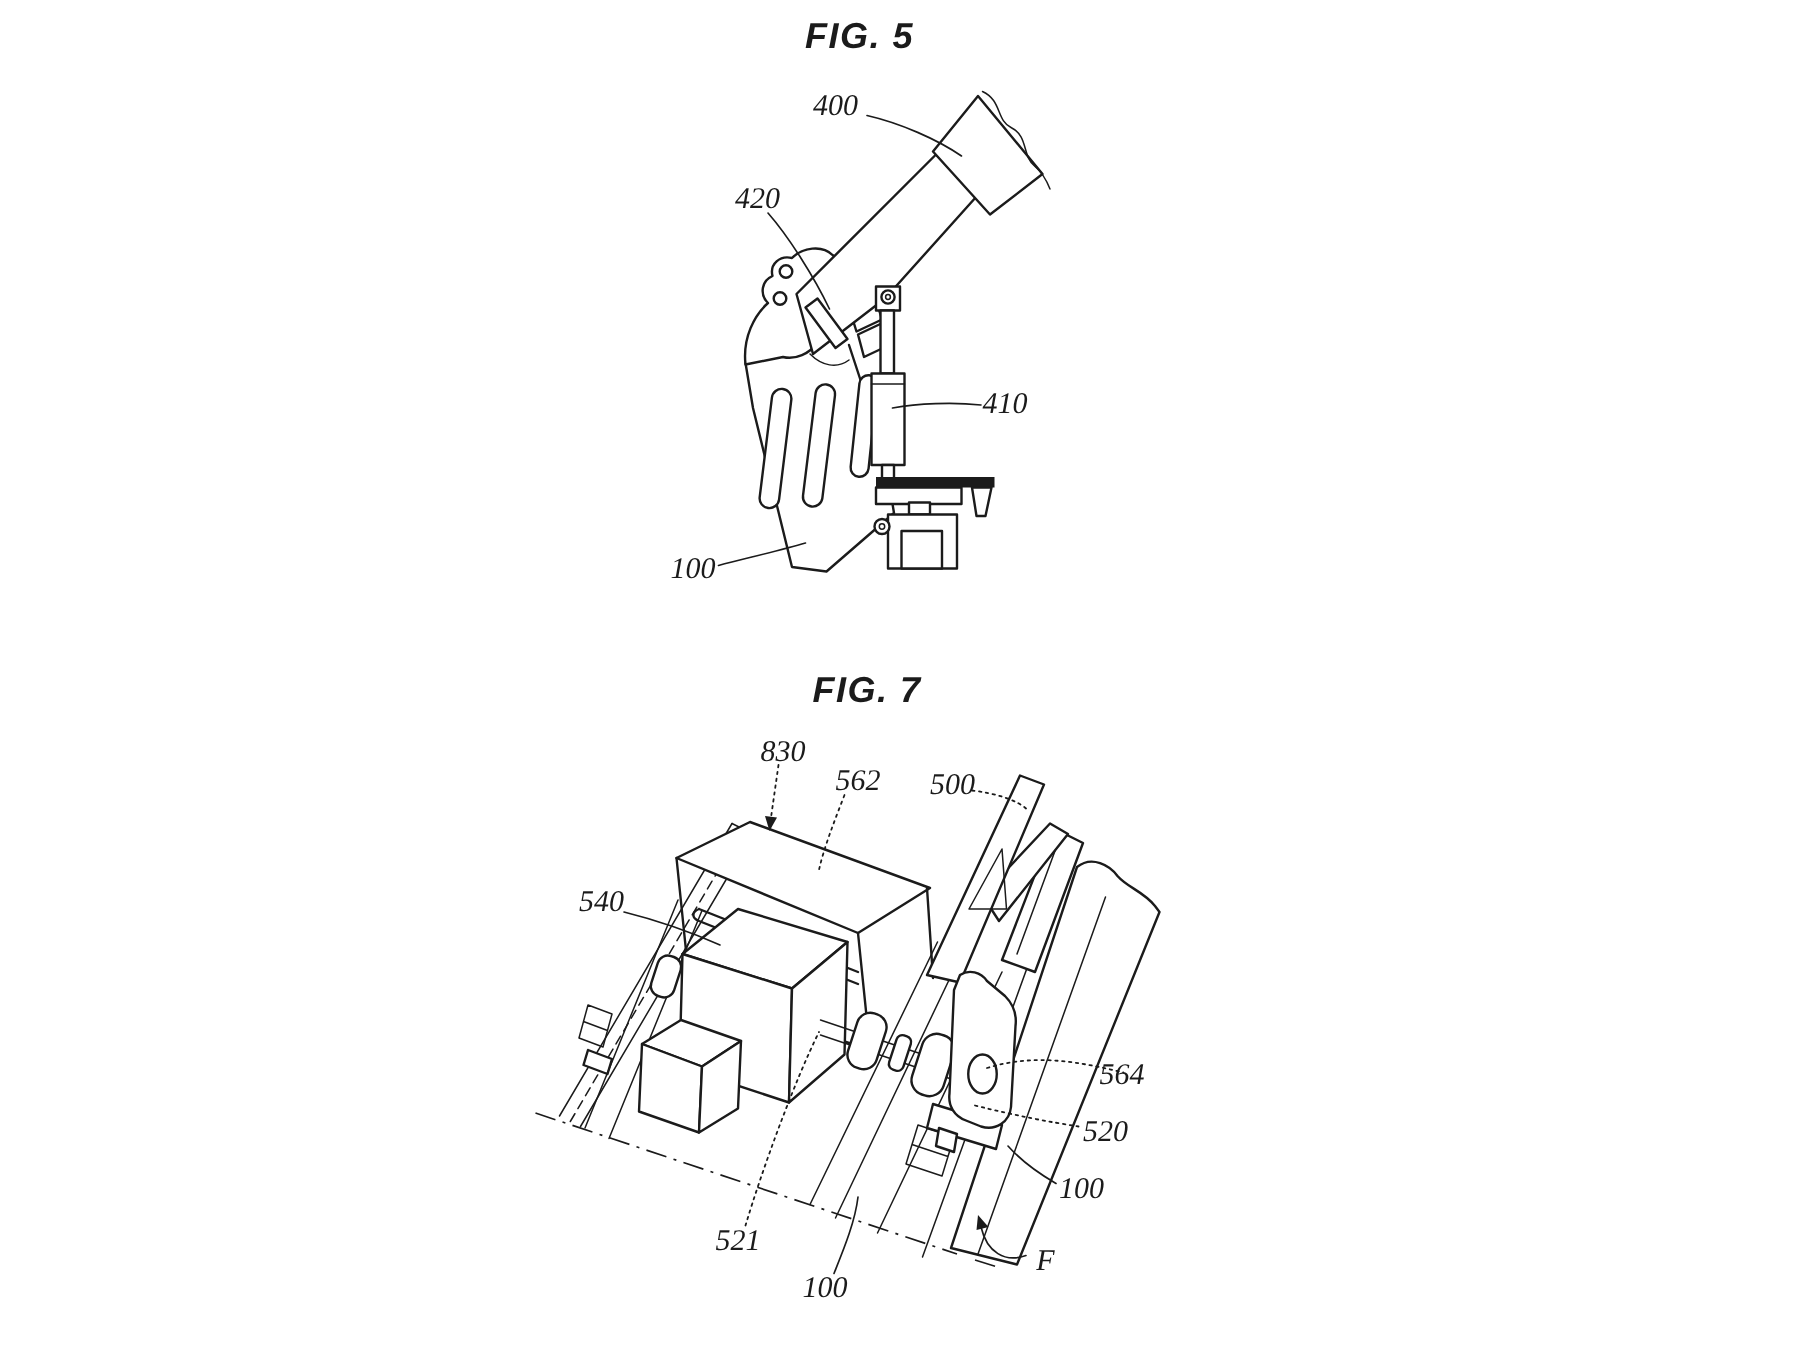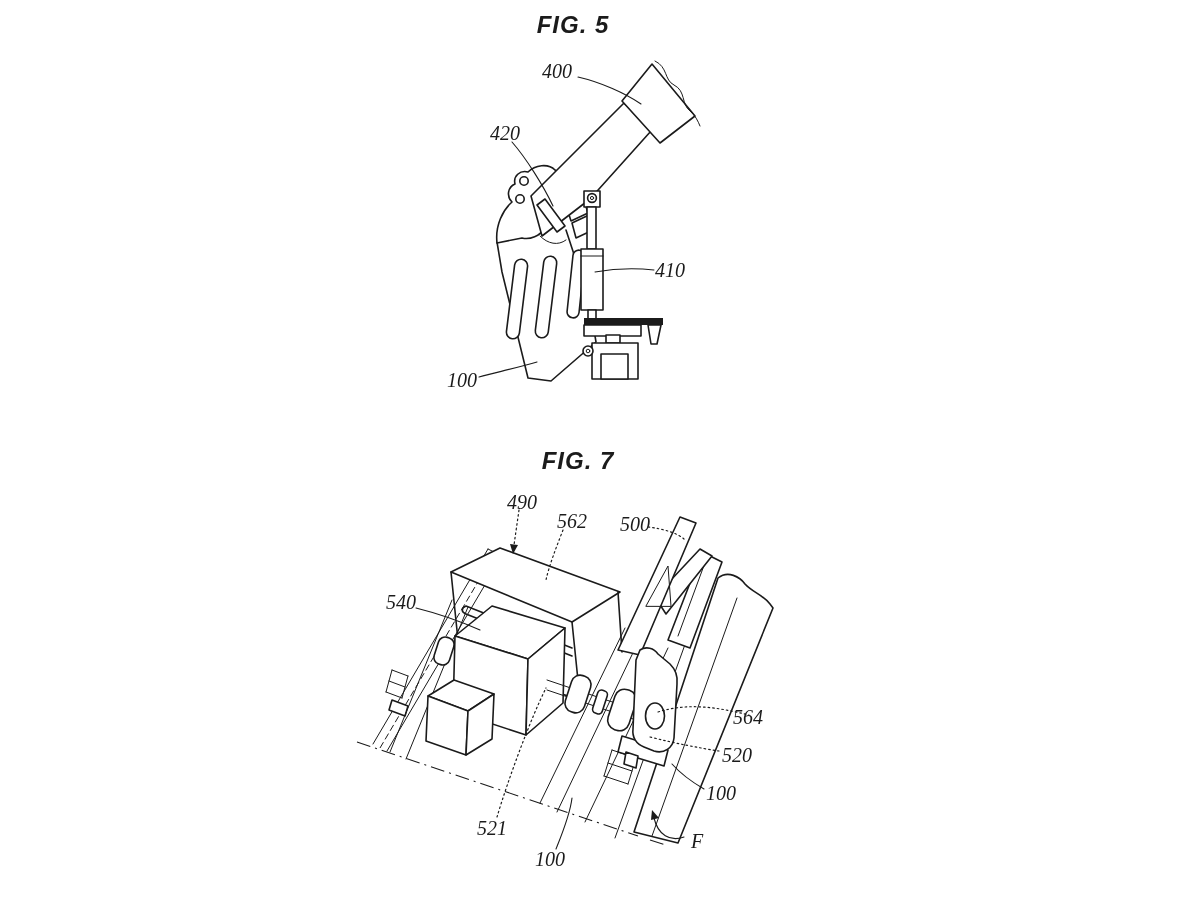--- a/index.html
+++ b/index.html
@@ -163,21 +163,21 @@
   <div>
     <div class="fig-title" style="left:573px; top:25px;">FIG. 5</div>
     <div class="ref" style="left:557px; top:71px;">400</div>
     <div class="ref" style="left:505px; top:133px;">420</div>
     <div class="ref" style="left:670px; top:270px;">410</div>
     <div class="ref" style="left:462px; top:380px;">100</div>
   </div>
 
   <div>
     <div class="fig-title" style="left:578px; top:461px;">FIG. 7</div>
-    <div class="ref" style="left:522px; top:502px;">490</div>
+    <div class="ref" style="left:522px; top:502px;">830</div>
     <div class="ref" style="left:572px; top:521px;">562</div>
     <div class="ref" style="left:635px; top:524px;">500</div>
     <div class="ref" style="left:401px; top:602px;font-style:italic;">540</div>
     <div class="ref" style="left:748px; top:717px;">564</div>
     <div class="ref" style="left:737px; top:755px;">520</div>
     <div class="ref" style="left:721px; top:793px;">100</div>
     <div class="ref" style="left:492px; top:828px;">521</div>
     <div class="ref" style="left:550px; top:859px;">100</div>
     <div class="ref" style="left:697px; top:841px;">F</div>
   </div>

